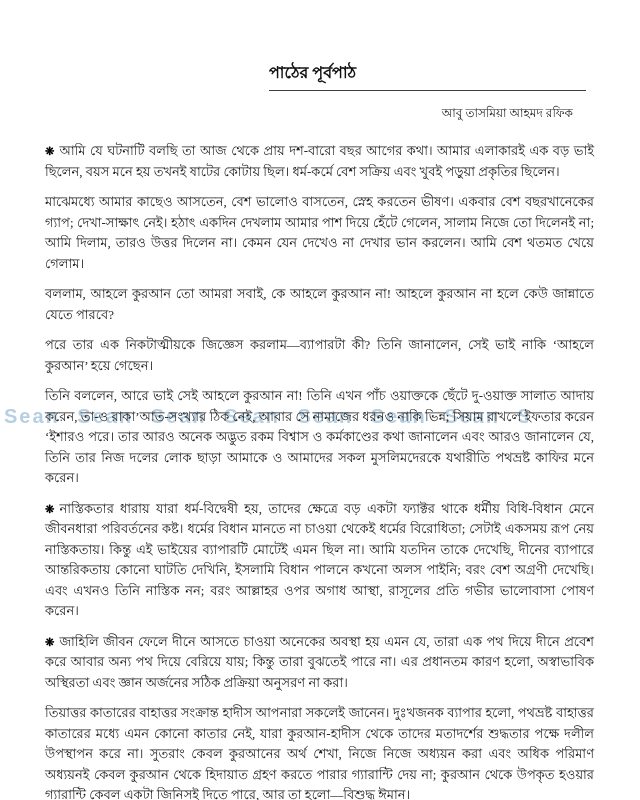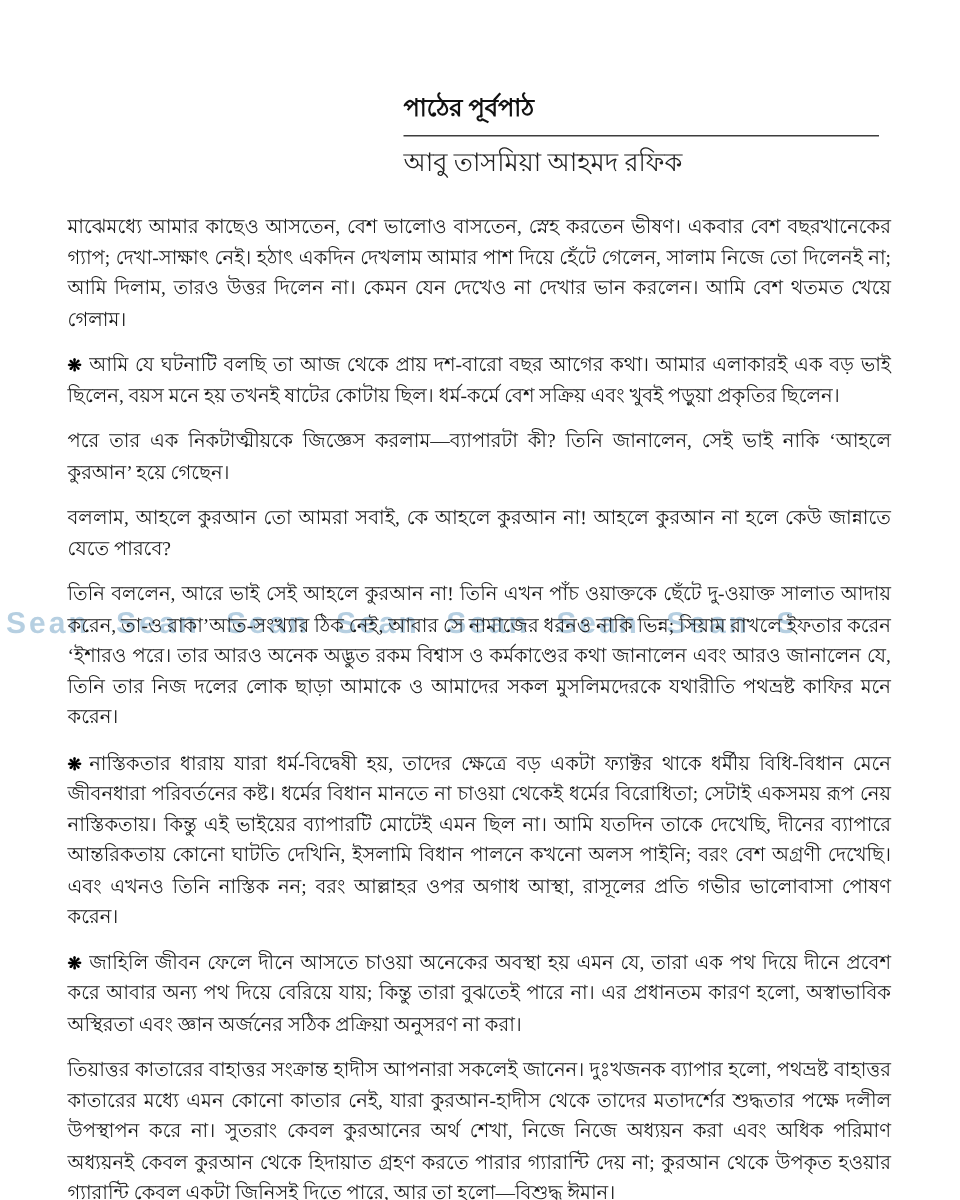--- a/index.html
+++ b/index.html
@@ -22,23 +22,24 @@
     color:#111111;
     margin:0;
     font-family:"Liberation Serif","DejaVu Serif",serif;
   }
   .title-divider{
     border:none;
     border-top:1.5px solid #3d3d3d;
     margin:6px 0 4px 0;
   }
   .author-byline{
-    font-size:17px;
+    text-align:right;
+    font-size:12px;
     color:#222222;
-    margin:0;
+    margin:13px;
   }
   .watermark{
     position:absolute;
     top:405px;left:4px;width:524px;height:24px;
     font-family:"Liberation Sans","DejaVu Sans",sans-serif;
     font-weight:700;
     font-size:20px;
     letter-spacing:2px;
     word-spacing:10px;
     color:rgba(122,168,200,0.55);
@@ -74,27 +75,27 @@
   <div class="heading">
     <h1 class="page-title">পাঠের পূর্বপাঠ</h1>
     <hr class="title-divider">
     <p class="author-byline">আবু তাসমিয়া আহমদ রফিক</p>
   </div>
 
   <div class="watermark">Sean Sean Sean Sean Sean Sean Sean Sean Sean</div>
 
   <div class="content">
 
+    <p><span class="flower">❋</span>আমি যে ঘটনাটি বলছি তা আজ থেকে প্রায় দশ-বারো বছর আগের কথা। আমার এলাকারই এক বড় ভাই ছিলেন, বয়স মনে হয় তখনই ষাটের কোটায় ছিল। ধর্ম-কর্মে বেশ সক্রিয় এবং খুবই পড়ুয়া প্রকৃতির ছিলেন।</p>
+
     <p>মাঝেমধ্যে আমার কাছেও আসতেন, বেশ ভালোও বাসতেন, স্নেহ করতেন ভীষণ। একবার বেশ বছরখানেকের গ্যাপ; দেখা-সাক্ষাৎ নেই। হঠাৎ একদিন দেখলাম আমার পাশ দিয়ে হেঁটে গেলেন, সালাম নিজে তো দিলেনই না; আমি দিলাম, তারও উত্তর দিলেন না। কেমন যেন দেখেও না দেখার ভান করলেন। আমি বেশ থতমত খেয়ে গেলাম।</p>
 
-    <p><span class="flower">❋</span>আমি যে ঘটনাটি বলছি তা আজ থেকে প্রায় দশ-বারো বছর আগের কথা। আমার এলাকারই এক বড় ভাই ছিলেন, বয়স মনে হয় তখনই ষাটের কোটায় ছিল। ধর্ম-কর্মে বেশ সক্রিয় এবং খুবই পড়ুয়া প্রকৃতির ছিলেন।</p>
+    <p>বললাম, আহলে কুরআন তো আমরা সবাই, কে আহলে কুরআন না! আহলে কুরআন না হলে কেউ জান্নাতে যেতে পারবে?</p>
 
     <p>পরে তার এক নিকটাত্মীয়কে জিজ্ঞেস করলাম—ব্যাপারটা কী? তিনি জানালেন, সেই ভাই নাকি ‘আহলে কুরআন’ হয়ে গেছেন।</p>
-
-    <p>বললাম, আহলে কুরআন তো আমরা সবাই, কে আহলে কুরআন না! আহলে কুরআন না হলে কেউ জান্নাতে যেতে পারবে?</p>
 
     <p>তিনি বললেন, আরে ভাই সেই আহলে কুরআন না! তিনি এখন পাঁচ ওয়াক্তকে ছেঁটে দু-ওয়াক্ত সালাত আদায় করেন, তা-ও রাকা’আত-সংখ্যার ঠিক নেই, আবার সে নামাজের ধরনও নাকি ভিন্ন; সিয়াম রাখলে ইফতার করেন ‘ইশারও পরে। তার আরও অনেক অদ্ভুত রকম বিশ্বাস ও কর্মকাণ্ডের কথা জানালেন এবং আরও জানালেন যে, তিনি তার নিজ দলের লোক ছাড়া আমাকে ও আমাদের সকল মুসলিমদেরকে যথারীতি পথভ্রষ্ট কাফির মনে করেন।</p>
 
     <p><span class="flower">❋</span>নাস্তিকতার ধারায় যারা ধর্ম-বিদ্বেষী হয়, তাদের ক্ষেত্রে বড় একটা ফ্যাক্টর থাকে ধর্মীয় বিধি-বিধান মেনে জীবনধারা পরিবর্তনের কষ্ট। ধর্মের বিধান মানতে না চাওয়া থেকেই ধর্মের বিরোধিতা; সেটাই একসময় রূপ নেয় নাস্তিকতায়। কিন্তু এই ভাইয়ের ব্যাপারটি মোটেই এমন ছিল না। আমি যতদিন তাকে দেখেছি, দীনের ব্যাপারে আন্তরিকতায় কোনো ঘাটতি দেখিনি, ইসলামি বিধান পালনে কখনো অলস পাইনি; বরং বেশ অগ্রণী দেখেছি। এবং এখনও তিনি নাস্তিক নন; বরং আল্লাহর ওপর অগাধ আস্থা, রাসূলের প্রতি গভীর ভালোবাসা পোষণ করেন।</p>
 
 
     <p><span class="flower">❋</span>জাহিলি জীবন ফেলে দীনে আসতে চাওয়া অনেকের অবস্থা হয় এমন যে, তারা এক পথ দিয়ে দীনে প্রবেশ করে আবার অন্য পথ দিয়ে বেরিয়ে যায়; কিন্তু তারা বুঝতেই পারে না। এর প্রধানতম কারণ হলো, অস্বাভাবিক অস্থিরতা এবং জ্ঞান অর্জনের সঠিক প্রক্রিয়া অনুসরণ না করা।</p>
 
     <p>তিয়াত্তর কাতারের বাহাত্তর সংক্রান্ত হাদীস আপনারা সকলেই জানেন। দুঃখজনক ব্যাপার হলো, পথভ্রষ্ট বাহাত্তর কাতারের মধ্যে এমন কোনো কাতার নেই, যারা কুরআন-হাদীস থেকে তাদের মতাদর্শের শুদ্ধতার পক্ষে দলীল উপস্থাপন করে না। সুতরাং কেবল কুরআনের অর্থ শেখা, নিজে নিজে অধ্যয়ন করা এবং অধিক পরিমাণ অধ্যয়নই কেবল কুরআন থেকে হিদায়াত গ্রহণ করতে পারার গ্যারান্টি দেয় না; কুরআন থেকে উপকৃত হওয়ার গ্যারান্টি কেবল একটা জিনিসই দিতে পারে, আর তা হলো—বিশুদ্ধ ঈমান।</p>
   </div>

